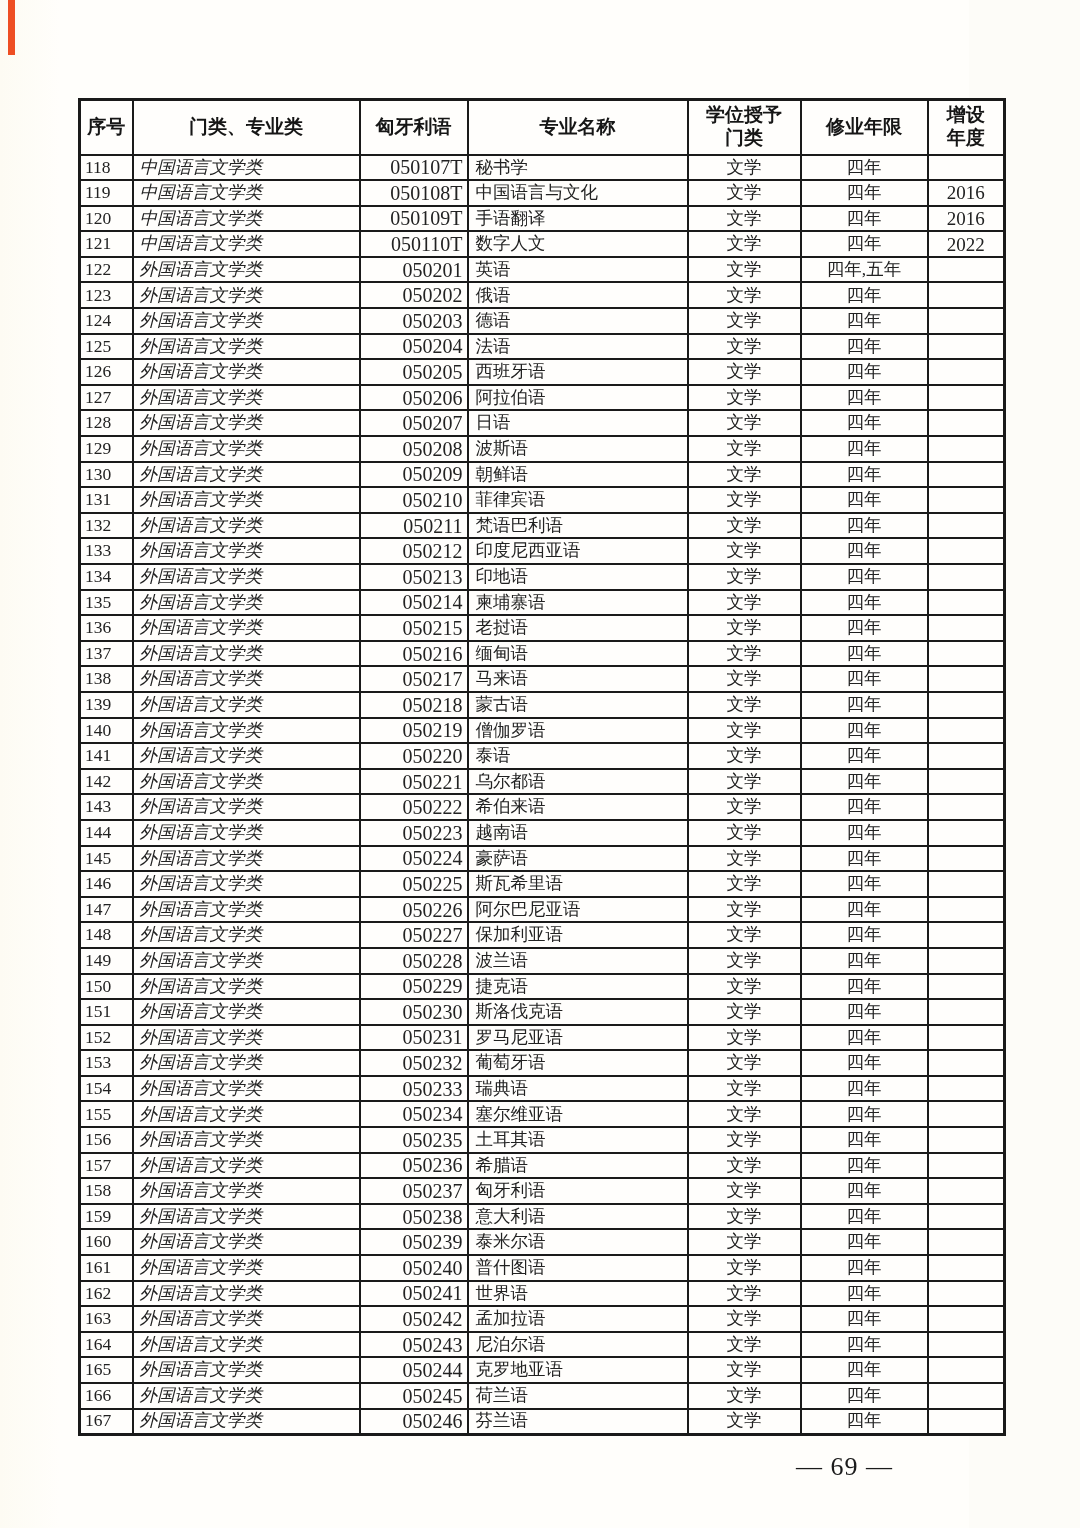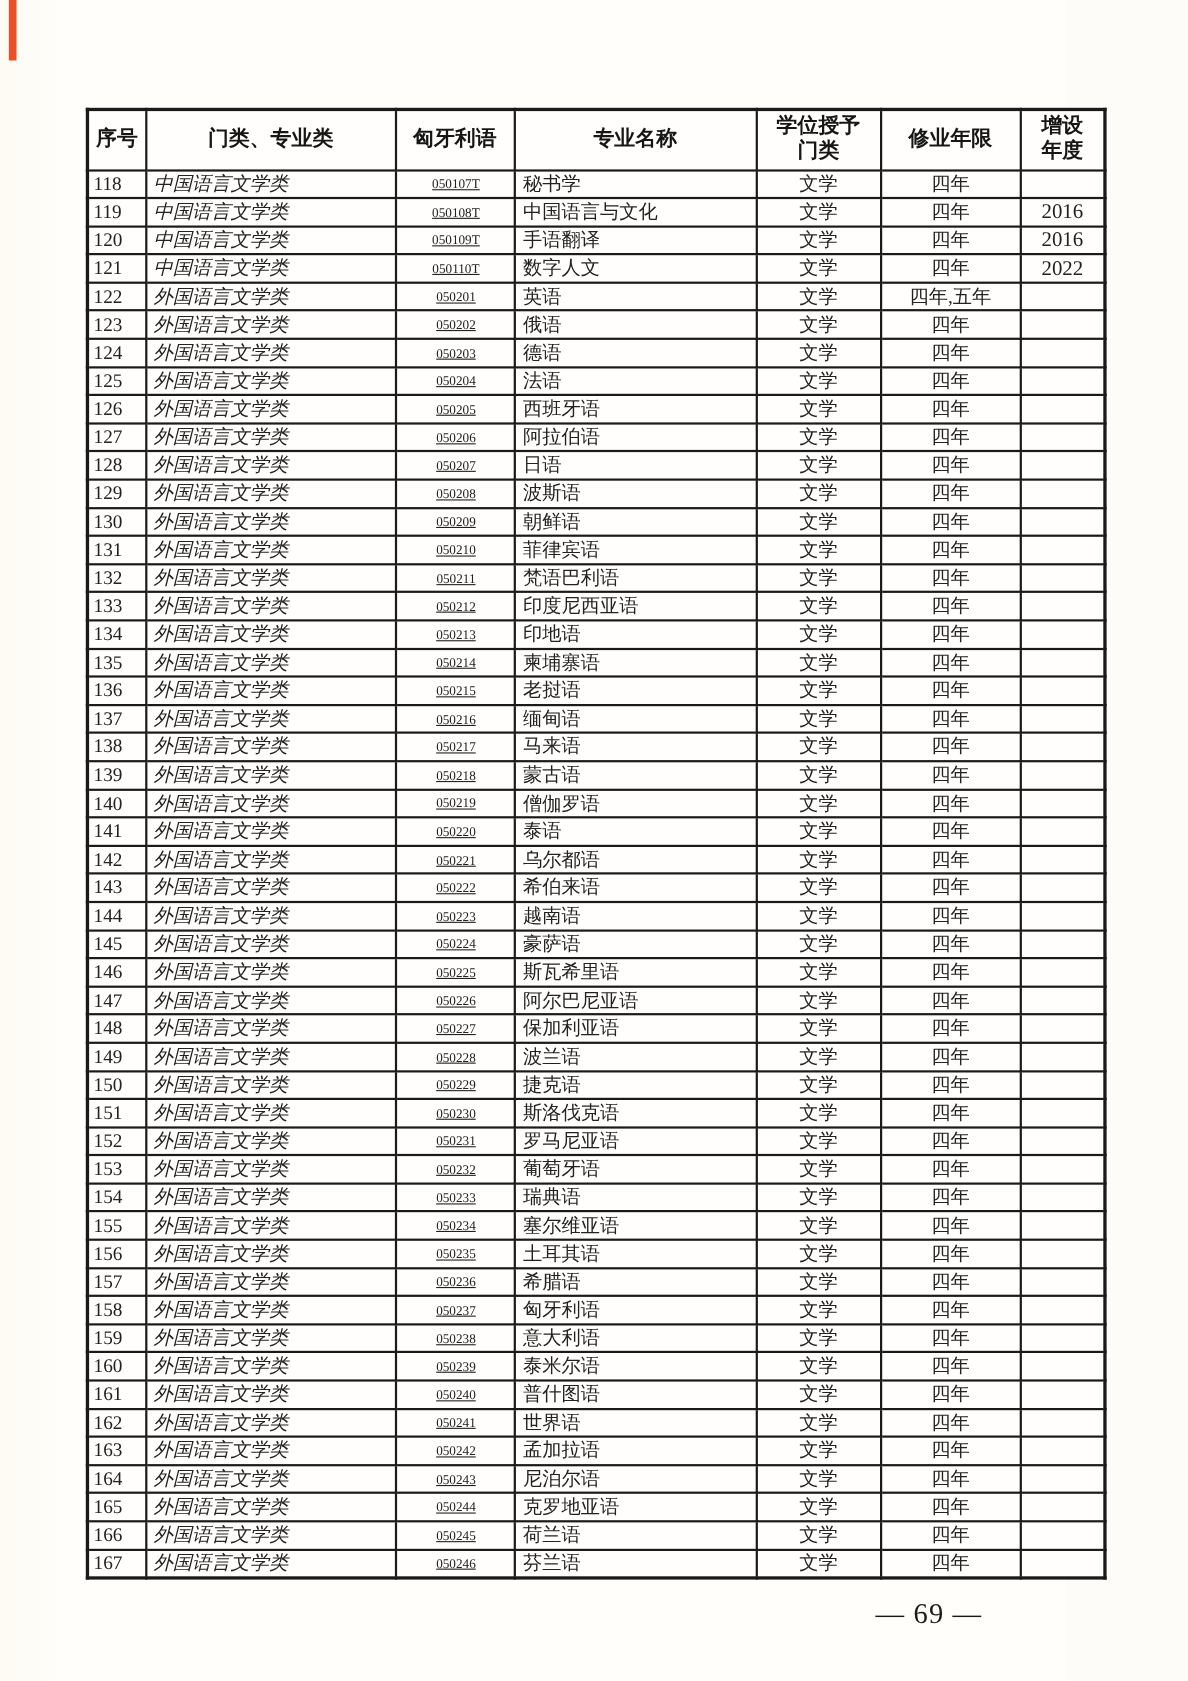--- a/index.html
+++ b/index.html
@@ -47,21 +47,21 @@
     font-size: 17.5px;
     line-height: 1;
     padding: 0 4px;
     white-space: nowrap;
     overflow: hidden;
     vertical-align: middle;
     color: #222;
   }
   td.c0 { text-align: left; }              
   td.c1 { text-align: left; padding-left: 6px; font-style: italic; }   
-  td.c2 { text-align: center; padding-left: 6px; font-size: 12px; text-decoration: underline; }  
+  td.c2 { text-align: right; padding-left: 6px; font-size: 20px; }  
   td.c3 { text-align: left; padding-left: 7px; }   
   td.c4 { text-align: center; }              
   td.c5 { text-align: center; }              
   td.c6 { text-align: center; font-size: 19px; margin-left: 32px; }   
   .page-number {
     position: absolute;
     top: 1452px;
     right: 76px;
     font-size: 26px;
     letter-spacing: 1px;

